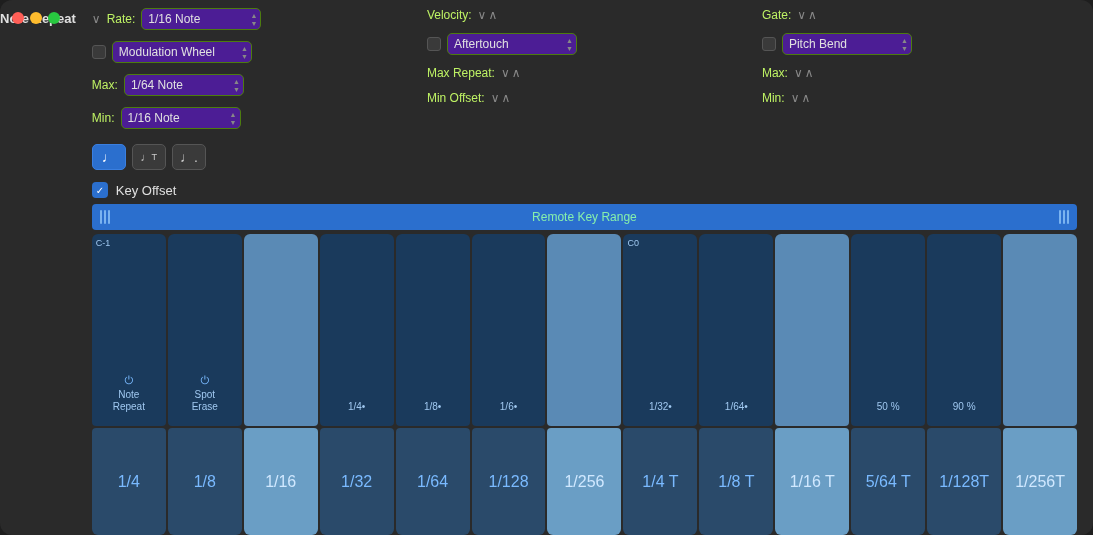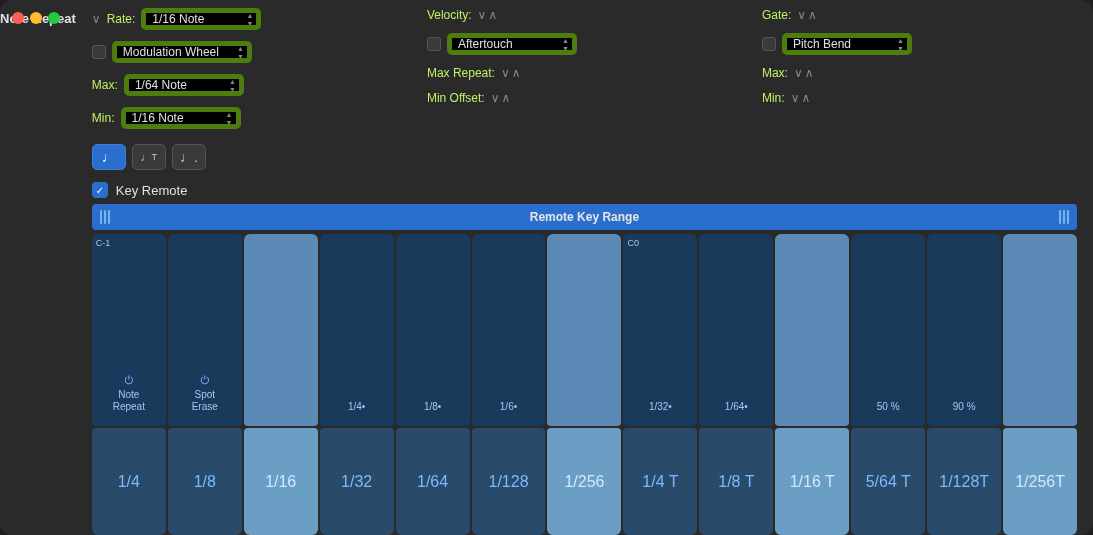--- a/index.html
+++ b/index.html
@@ -155,22 +155,22 @@
       border-radius: 4px;
       height: 26px;
       display: flex;
       align-items: center;
       justify-content: center;
       position: relative;
       margin-bottom: 4px;
     }
     .range-bar-label {
       font-size: 12px;
-      color: #e5e5e5;
-      font-weight: 700;
+      color: #86efac;
+      font-weight: 400;
     }
     .range-handle {
       position: absolute;
       display: flex;
       align-items: center;
       gap: 2px;
       top: 50%;
       transform: translateY(-50%);
     }
     .range-handle.left { left: 8px; }
@@ -252,22 +252,22 @@
       font-size: 16px;
       color: #d0e8ff;
     }
     .key-bottom.dark .bottom-label {
       color: #7abaff;
     }
 
     .dropdown-with-stepper {
       display: flex;
       align-items: center;
-      background: #000000;
-      border: 5px solid #4d7c0f;
+      background: #4c1d95;
+      border: 1px solid #4d7c0f;
       border-radius: 5px;
       height: 22px;
       min-width: 100px;
       cursor: pointer;
       overflow: hidden;
     }
     .dropdown-with-stepper .dws-text {
       flex: 1;
       font-size: 12px;
       color: #e0e0e0;
@@ -416,21 +416,21 @@
           <div class="chevrons">
             <span class="chevron-btn">∨</span>
             <span class="chevron-btn">∧</span>
           </div>
         </div>
       </div>
     </div>
 
     <div class="key-remote-row">
       <div class="key-remote-check">✓</div>
-      <span class="key-remote-label">Key Remote</span>
+      <span class="key-remote-label">Key Offset</span>
     </div>
 
     <div class="range-bar">
       <div class="range-handle left">
         <div class="range-handle-lines">
           <div class="range-handle-line"></div>
           <div class="range-handle-line"></div>
           <div class="range-handle-line"></div>
         </div>
       </div>

